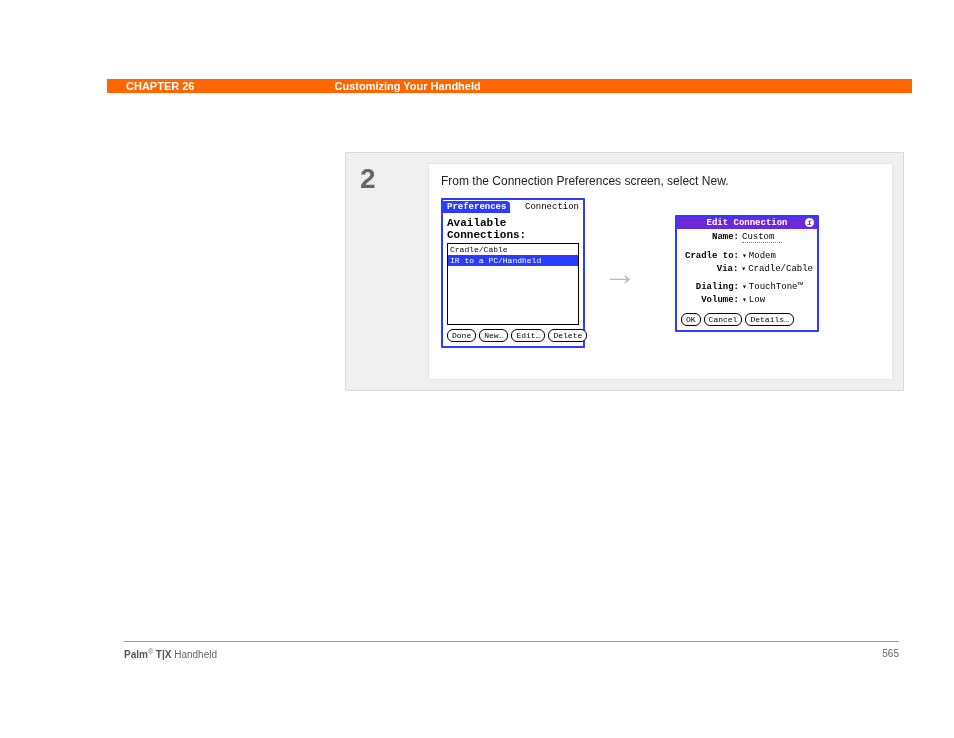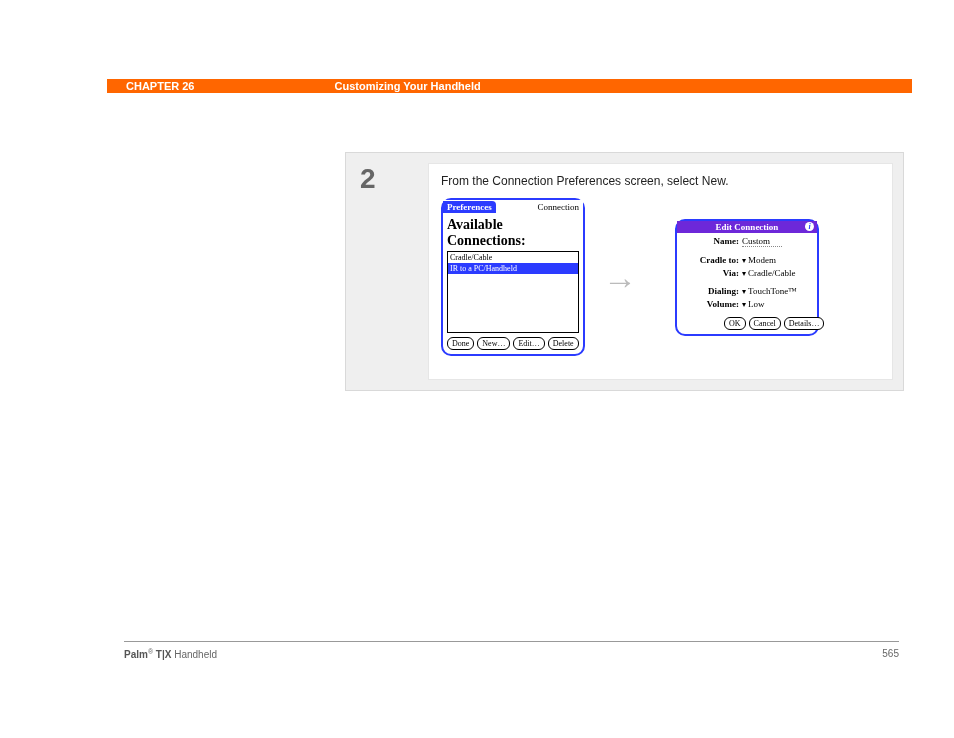--- a/index.html
+++ b/index.html
@@ -64,23 +64,23 @@
     margin-bottom: 10px;
   }
   .palm-row {
     display: flex;
     align-items: center;
     gap: 18px;
   }
   .palm-screen {
     background: #ffffff;
     border: 2px solid #2b3bff;
-    border-radius: 10px;
+    border-radius: 1px;
     width: 140px;
-    font-family: Liberation Serif, serif;
+    font-family: Liberation Mono, monospace;
     font-size: 9px;
     color: #000;
   }
   .palm-titlebar {
     background: #ffffff;
     display: flex;
     align-items: center;
     height: 14px;
     border-bottom: 0;
   }
@@ -119,21 +119,21 @@
     line-height: 9px;
     text-align: center;
     font-style: italic;
     font-weight: bold;
   }
   .palm-body {
     padding: 3px 4px 4px 4px;
   }
   .palm-label {
     font-weight: bold;
-    font-size: 14px;
+    font-size: 11px;
   }
   .palm-list {
     border: 1px solid #000;
     height: 80px;
     margin-top: 2px;
     background: #fff;
     overflow: hidden;
   }
   .palm-list-item {
     font-size: 8px;
@@ -272,21 +272,21 @@
             <span class="palm-form-value palm-dropdown">Cradle/Cable</span>
           </div>
           <div class="palm-form-row" style="margin-top:8px;">
             <span class="palm-form-label">Dialing:</span>
             <span class="palm-form-value palm-dropdown">TouchTone™</span>
           </div>
           <div class="palm-form-row">
             <span class="palm-form-label">Volume:</span>
             <span class="palm-form-value palm-dropdown">Low</span>
           </div>
-          <div class="palm-buttons" style="margin-top:8px;margin-left:43px;">
+          <div class="palm-buttons" style="margin-top:8px;">
             <span class="palm-btn">OK</span>
             <span class="palm-btn">Cancel</span>
             <span class="palm-btn">Details…</span>
           </div>
         </div>
       </div>
 
     </div>
 
   </div>

